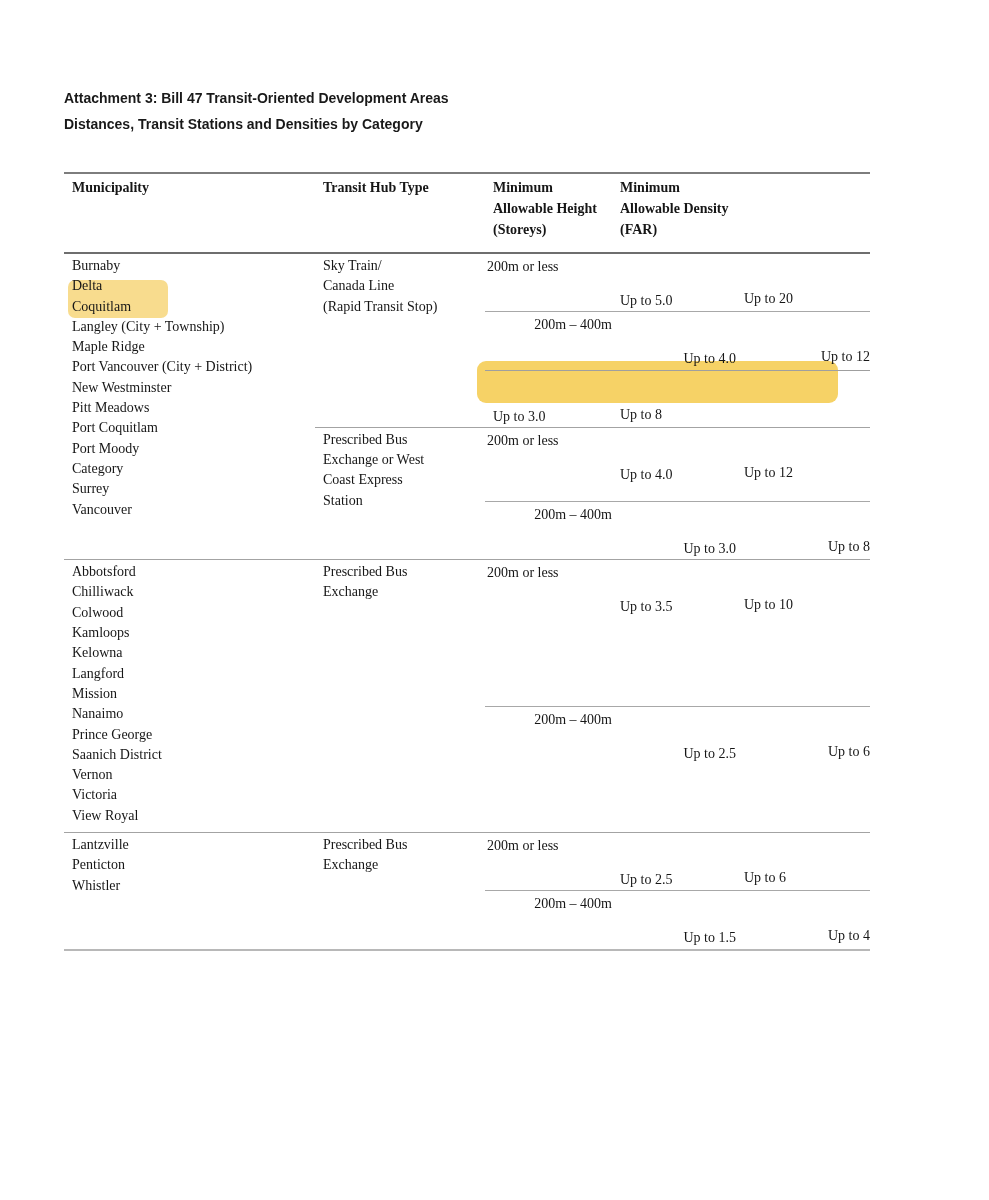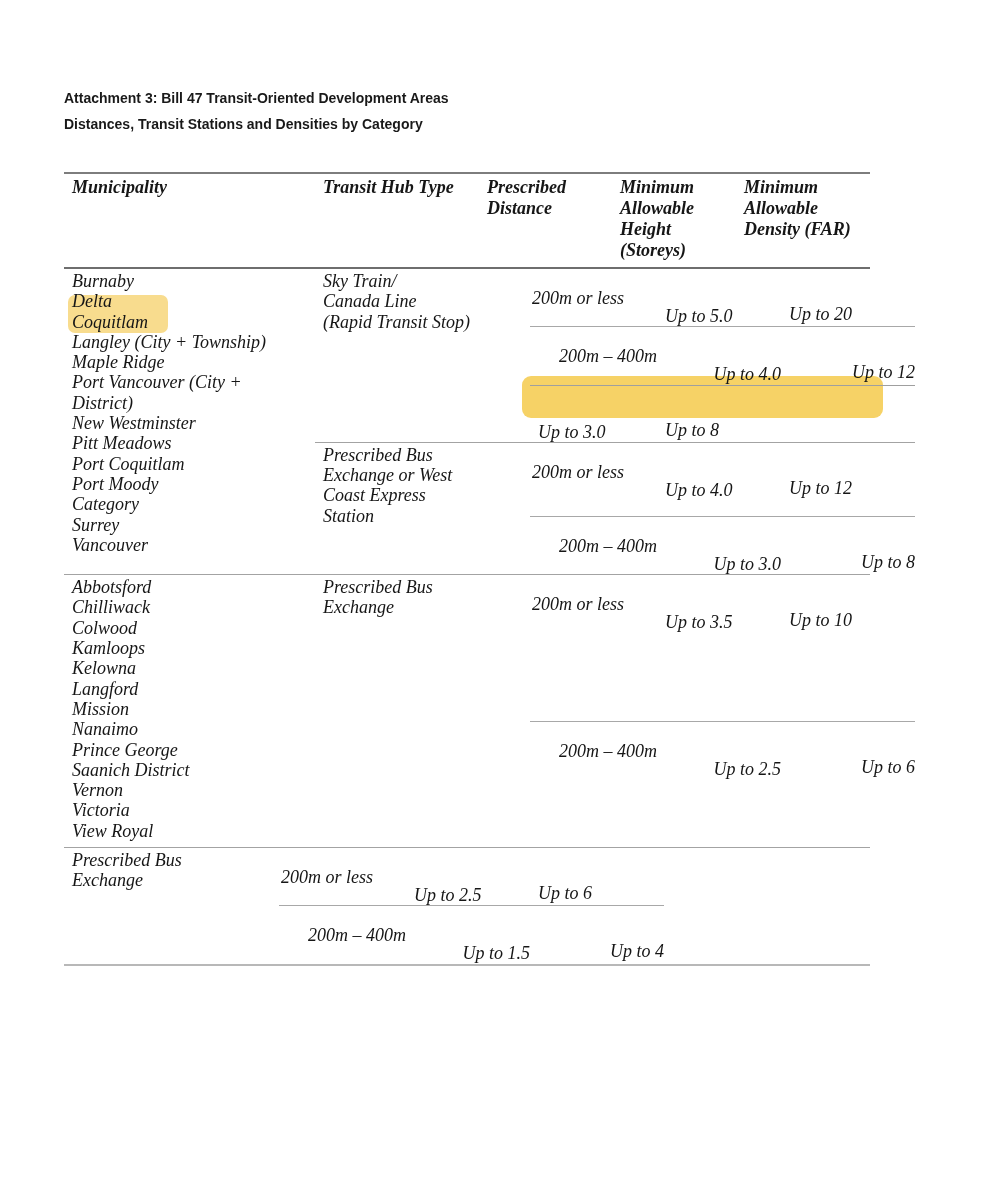--- a/index.html
+++ b/index.html
@@ -22,25 +22,24 @@
     font-weight: 700;
     line-height: 25.5px;
     color: #191919;
   }
   .tbl {
     position: absolute;
     left: 64px;
     top: 172px;
     width: 806px;
     font-family: "Liberation Serif", serif;
-    font-size: 18px;
+    font-size: 14px;
     line-height: 20.3px;
     color: #161616;
     border-bottom: 2px solid #b8b8b8;
-    font-style: italic;
   }
   
   .thead {
     display: grid;
     grid-template-columns: 251px 170px 127px 124px 134px;
     border-top: 2px solid #7d7d7d;
     border-bottom: 2px solid #6e6e6e;
     min-height: 82px;
     font-weight: 700;
     line-height: 21px;
@@ -58,33 +57,32 @@
   .muni-hl {
     position: absolute;
     z-index: 0;
     left: 4px; top: 26px;
     width: 100px; height: 38px;
     border-radius: 7px;
   }
   .hub {
     display: grid;
     grid-template-columns: 170px 1fr;
-    gap: 45px;
   }
   .hub.sep { border-top: 1.5px solid #a3a3a3; }
   .cell.hubtype { padding: 2px 6px 4px 8px; }
   .rows { display: block; }
   .row {
     position: relative;
     display: grid;
     grid-template-columns: 127px 124px 134px;
   }
   .row.ruled { border-top: 1.5px solid #a8a8a8; text-align: right; }
   .row .rc { position: relative; z-index: 2; padding-top: 3px; }
-  .rc.c3 { padding-left: 2px; margin-top: 16px; }
+  .rc.c3 { padding-left: 2px; }
   .rc.c4 { padding-left: 8px; margin-top: 34px; }
   .rc.c5 { padding-left: 8px; margin-top: 32px; }
   .row-hl {
     position: absolute;
     z-index: 0;
     left: -8px; top: -9px;
     width: 361px; height: 42px;
     border-radius: 9px;
   }
   .row-rule {
@@ -102,21 +100,20 @@
 
   <div class="title">
     <div>Attachment 3: Bill 47 Transit-Oriented Development Areas</div>
     <div>Distances, Transit Stations and Densities by Category</div>
   </div>
 
   <div class="tbl">
     <div class="thead">
       <div class="th c1">Municipality</div>
       <div class="th c2">Transit Hub Type</div>
-      <div class="th c3">Prescribed Distance</div>
       <div class="th c5">Minimum Allowable Height (Storeys)</div>
       <div class="th c4">Minimum Allowable Density (FAR)</div>
     </div>
     <div id="groups">
         <div class="group">
           <div class="cell muni">
             <div class="muni-hl" style="background: rgb(248, 220, 142);"></div>
             <div class="muni-line">Burnaby</div>
             <div class="muni-line">Delta</div>
             <div class="muni-line">Coquitlam</div>
@@ -198,20 +195,25 @@
                 <div class="row ruled" style="min-height: 126px;">
                   <div class="rc c3">200m – 400m</div>
                   <div class="rc c4">Up to 2.5</div>
                   <div class="rc c5">Up to 6</div>
                 </div>
               </div>
             </div>
           </div>
         </div>
         <div class="group sep">
+          <div class="cell muni">
+            <div class="muni-line">Lantzville</div>
+            <div class="muni-line">Penticton</div>
+            <div class="muni-line">Whistler</div>
+          </div>
           <div class="hubs">
             <div class="hub">
               <div class="cell hubtype"><span>Prescribed Bus</span><br><span>Exchange</span></div>
               <div class="rows">
                 <div class="row" style="min-height: 32px;">
                   <div class="rc c3">200m or less</div>
                   <div class="rc c4">Up to 2.5</div>
                   <div class="rc c5">Up to 6</div>
                 </div>
                 <div class="row ruled" style="min-height: 36px;">

